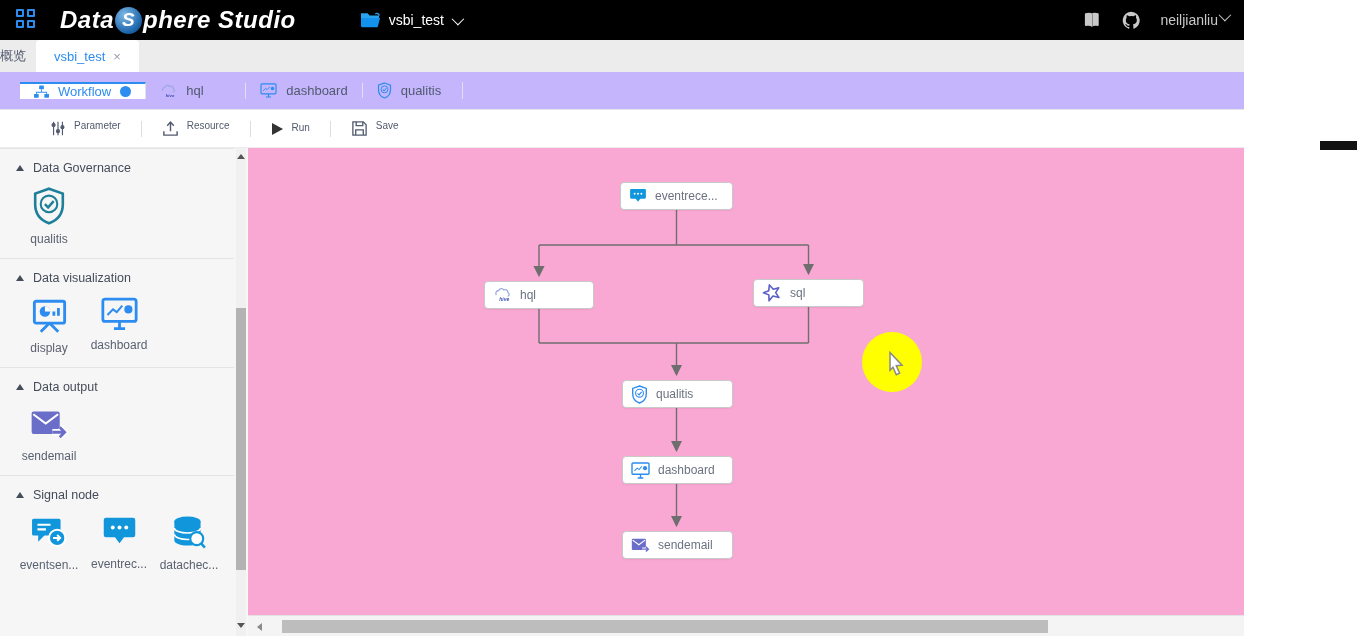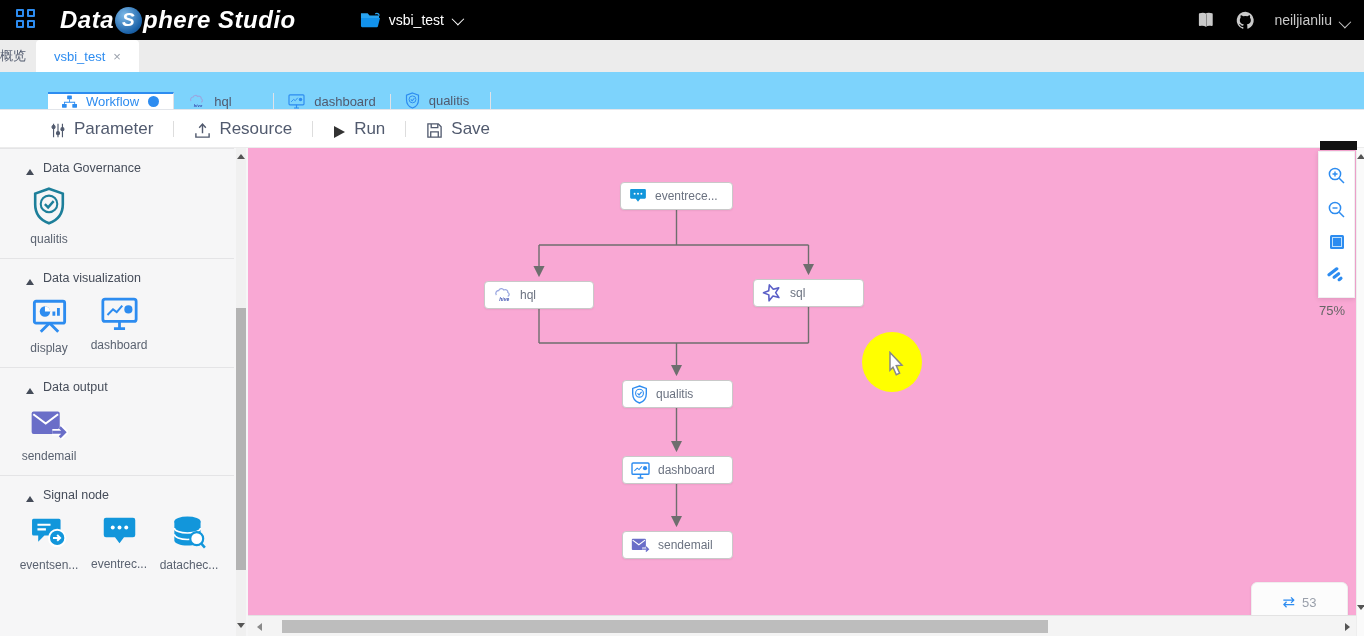--- a/index.html
+++ b/index.html
@@ -1,59 +1,59 @@
 <!DOCTYPE html>
 <html><head>
 <meta charset="utf-8">
 <style>
   * { margin:0; padding:0; box-sizing:border-box; }
   html,body { width:1364px; height:636px; overflow:hidden; font-family:"Liberation Sans",sans-serif; }
-  .app { position:relative; width:1364px; height:636px; background:#fff; overflow:hidden;text-decoration:underline; }
+  .app { position:relative; width:1244px; height:636px; background:#fff; overflow:hidden;text-decoration:underline; }
 
   
   .header { position:absolute; top:0; left:0; right:0; height:40px; background:#000; display:flex; align-items:center; padding:0 16px; }
   .grid-icon { width:22px; height:22px; display:grid; grid-template-columns:8px 8px; grid-template-rows:8px 8px; gap:3px; margin-right:22px; }
   .grid-icon span { border:2px solid #2d8cf0; border-radius:1px; }
   .logo { display:flex; align-items:center; color:#fff; font-weight:bold; font-style:italic; font-size:24px; letter-spacing:0.5px; white-space:nowrap; }
   .logo .sphere { display:inline-flex; align-items:center; justify-content:center; width:27px; height:27px; border-radius:50%;
     background:radial-gradient(circle at 35% 30%, #7db9e8, #1b62a8 70%, #0d3c6e); margin:0 1px; font-size:19px; font-style:italic; }
   .project { display:flex; align-items:center; gap:8px; margin-left:64px; color:#fff; font-size:14px; cursor:pointer; }
   .hdr-right { margin-left:auto; display:flex; align-items:center; gap:18px; }
-  .hdr-user { display:flex; align-items:flex-end; gap:7px; color:#c9c9c9; font-size:14px; cursor:pointer; }
+  .hdr-user { display:flex; align-items:flex-start; gap:1px; color:#c9c9c9; font-size:14px; cursor:pointer; }
   .chev { width:9px; height:9px; border-right:1.6px solid #c9c9c9; border-bottom:1.6px solid #c9c9c9; transform:rotate(45deg) translateY(-2px); }
 
   
   .tabrow1 { position:absolute; top:40px; left:0; right:0; height:32px; background:#ececec; display:flex; align-items:stretch; }
   .t1-plain { display:flex; align-items:center; padding:0 0; font-size:13px; color:#515a6e; cursor:pointer; }
   .t1-active { display:flex; align-items:center; gap:8px; padding:0 18px; background:#fff; border-radius:4px 4px 0 0; color:#2d8cf0; font-size:13px; margin-left:10px; cursor:pointer; }
   .t1-active .x { color:#9aa0ab; font-size:13px; cursor:pointer; }
 
   
-  .tabrow2 { position:absolute; top:72px; left:0; right:0; height:38px; background:#7dd3fc; border-bottom:1px solid #e2e5ea; display:flex; align-items:flex-end;padding-left:28px; }
+  .tabrow2 { position:absolute; top:72px; left:0; right:0; height:38px; background:#c4b5fd; border-bottom:1px solid #e2e5ea; display:flex; align-items:center; }
   .t2-spacer { width:20px; border-right:1px solid #e0e3e9; }
   .t2-tab { display:flex; align-items:center; gap:9px; padding:0 14px; min-width:100px; font-size:13px; color:#515a6e; border-right:1px solid #dfe2e8; cursor:pointer; justify-content:flex-start; }
   .t2-tab.active { background:#fff; border-top:2px solid #2d8cf0; color:#2d8cf0; }
   .blue-dot { width:11px; height:11px; border-radius:50%; background:#2d8cf0; }
 
   
   .toolbar { position:absolute; top:110px; left:0; right:0; height:38px; background:#fff; border-bottom:1px solid #ececec; display:flex; align-items:center; padding-left:30px; }
-  .tool-btn { display:flex; align-items:flex-end; gap:8px; font-size:17px; color:#515a6e; padding:0 20px; cursor:pointer; }
+  .tool-btn { display:flex; align-items:flex-start; gap:8px; font-size:10px; color:#515a6e; padding:0 20px; cursor:pointer; }
   .tool-sep { width:1px; height:16px; background:#ddd; }
 
   
   .main { position:absolute; top:148px; left:0; right:0; bottom:0; }
 
   
   .sidebar { position:absolute; left:0; top:0; bottom:0; width:248px; background:#f6f6f7; }
   .side-content { position:absolute; left:0; top:0; width:234px; }
   .partial-item { position:relative; height:44px; }
   .scala-sliver { position:absolute; left:34px; top:0; width:27px; height:6px; background:#6b63c9; border-radius:1px; transform:skewY(-7deg); }
   .partial-item .label { position:absolute; left:14px; top:15px; width:60px; text-align:center; font-size:12px; color:#5a6270; }
   .side-section { border-top:1px solid #e4e4e6; padding:10px 0 12px; }
-  .side-header { display:flex; align-items:flex-end; gap:9px; padding:2px 0 12px 26px; font-size:12.5px; color:#454c59; cursor:pointer; }
+  .side-header { display:flex; align-items:center; gap:9px; padding:2px 0 12px 16px; font-size:12.5px; color:#454c59; cursor:pointer; }
   .tri-up { width:0; height:0; border-left:4.5px solid transparent; border-right:4.5px solid transparent; border-bottom:6px solid #454c59; }
   .side-items { display:flex; padding-left:14px; }
   .side-item { width:70px; display:flex; flex-direction:column; align-items:center; gap:7px; cursor:grab; }
   .side-item .label { font-size:12px; color:#5a6270; max-width:66px; white-space:nowrap; overflow:hidden; }
   .side-scrollbar { position:absolute; left:236px; top:0; bottom:0; width:10px; background:#f0f0f0; }
   .side-thumb { position:absolute; left:0; top:160px; width:10px; height:262px; background:#b3b3b3; }
   .arr-up { width:0;height:0;border-left:4px solid transparent;border-right:4px solid transparent;border-bottom:5px solid #555; position:absolute; left:1px; }
   .arr-dn { width:0;height:0;border-left:4px solid transparent;border-right:4px solid transparent;border-top:5px solid #555; position:absolute; left:1px; }
 
   

